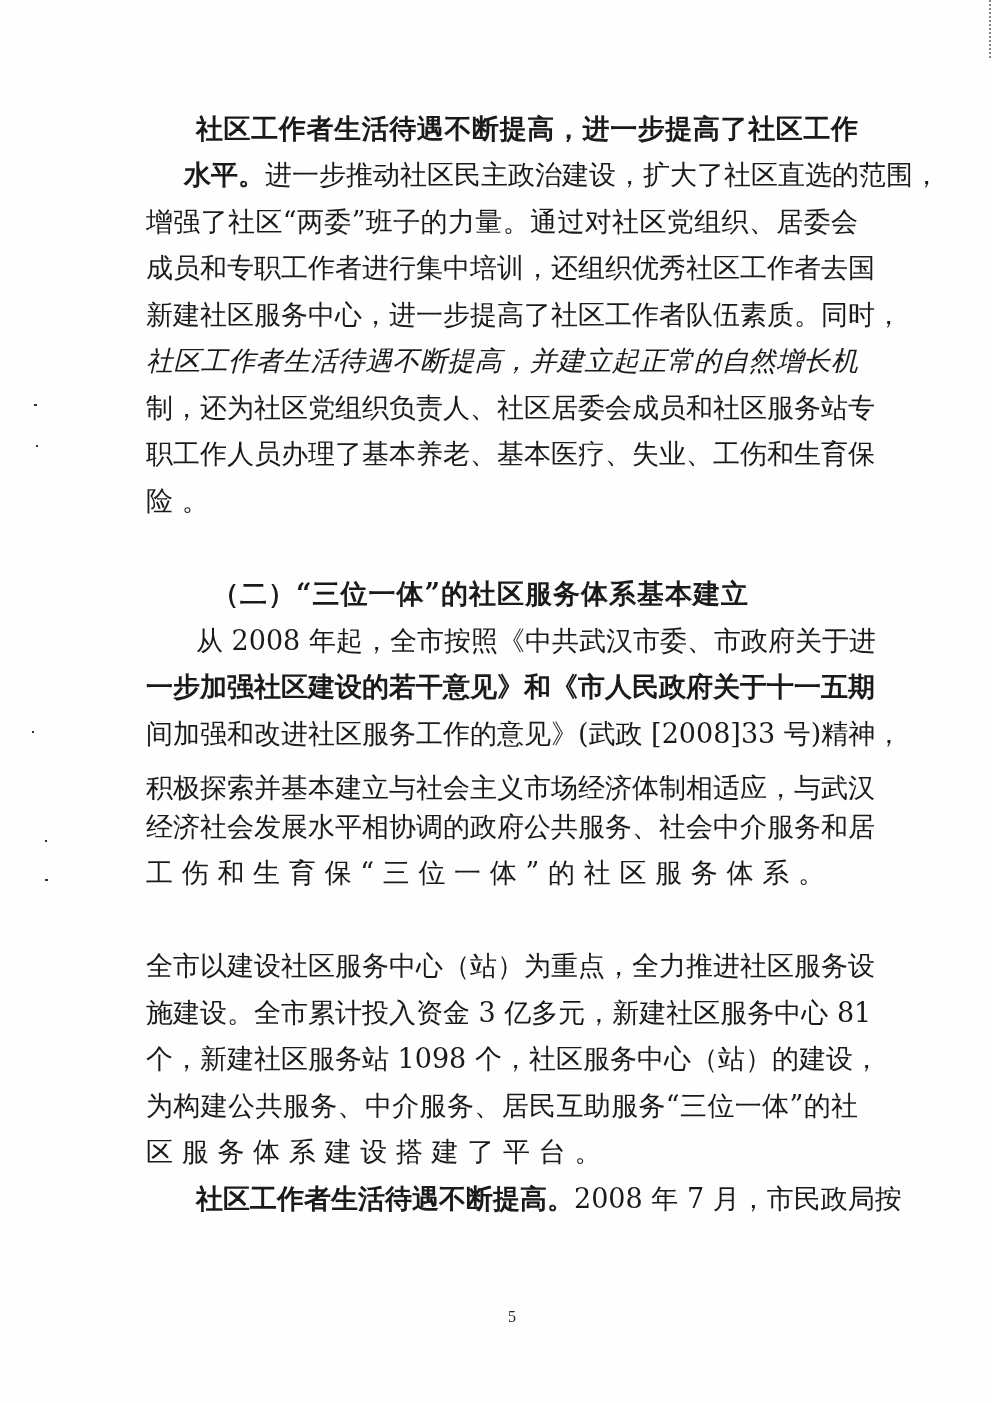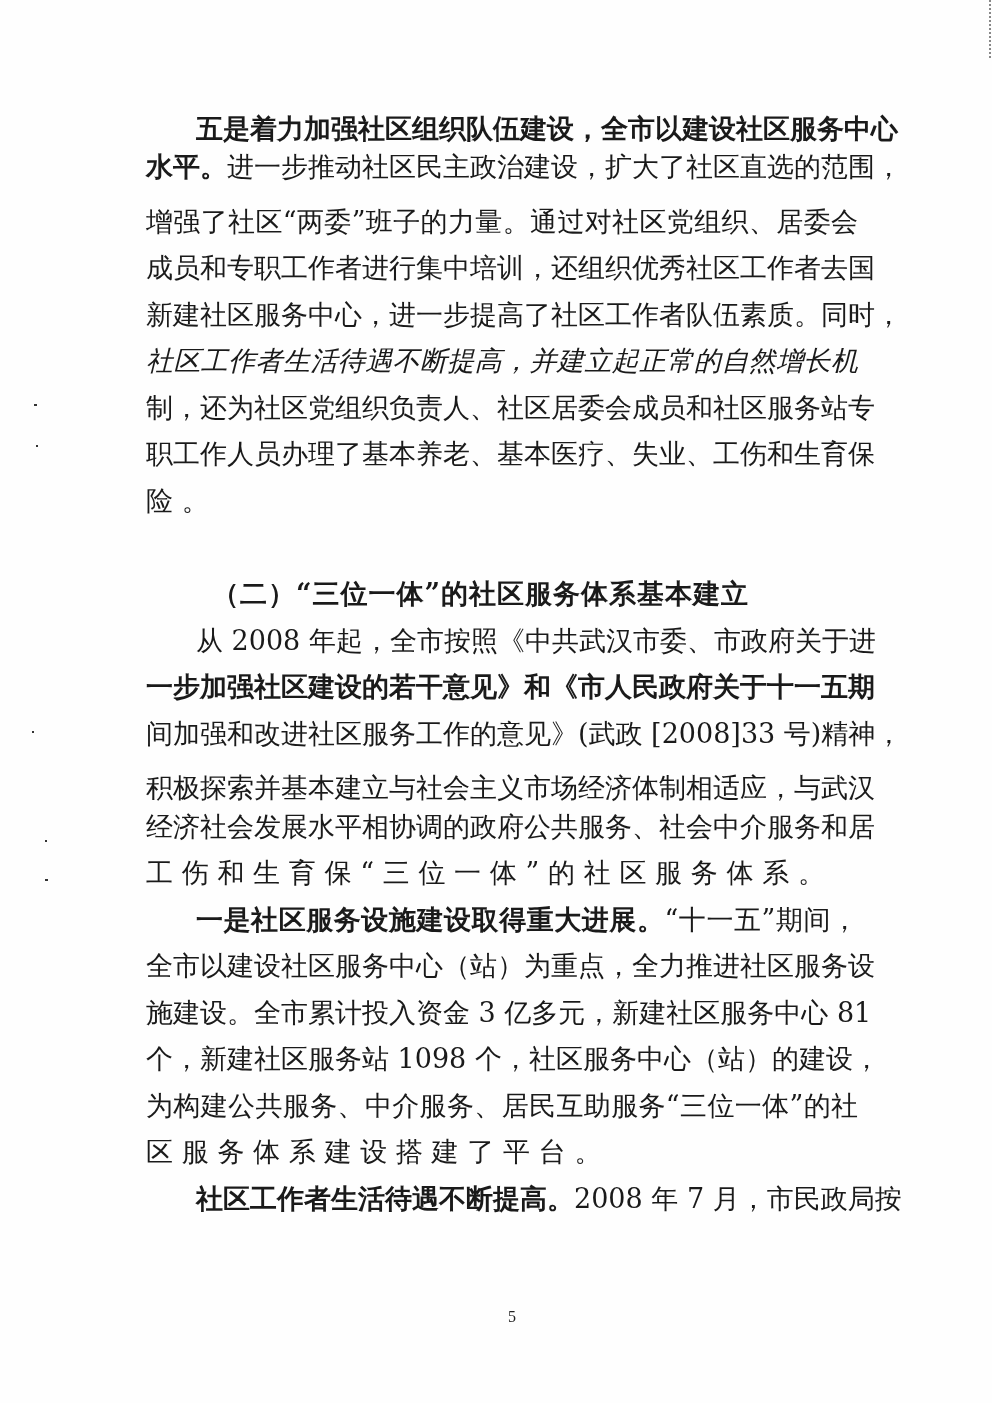--- a/index.html
+++ b/index.html
@@ -66,23 +66,23 @@
 <div class="page">
 
   <div class="edge-artifact"></div>
   <div class="speck" style="left:34px;top:404px;width:3px;height:2px;"></div>
   <div class="speck" style="left:36px;top:445px;width:2px;height:2px;"></div>
   <div class="speck" style="left:32px;top:731px;width:2px;height:2px;"></div>
   <div class="speck" style="left:45px;top:840px;width:2px;height:2px;"></div>
   <div class="speck" style="left:45px;top:879px;width:3px;height:2px;"></div>
 
   <div class="line indent" style="top:112px;">
-    <span class="b">五是着力加强社区组织队伍建设，全市以建设社区服务中心</span>
+    <span class="b">社区工作者生活待遇不断提高，进一步提高了社区工作</span>
   </div>
-  <div class="line" style="top:150px;">
+  <div class="line" style="top:158px;margin-left:38px;">
     <span class="b">水平。</span><span>进一步推动社区民主政治建设，扩大了社区直选的范围，</span>
   </div>
   <div class="line" style="top:205px;">
     <span>增强了社区“两委”班子的力量。通过对社区党组织、居委会</span>
   </div>
   <div class="line" style="top:251px;">
     <span>成员和专职工作者进行集中培训，还组织优秀社区工作者去国</span>
   </div>
   <div class="line" style="top:298px;">
     <span>新建社区服务中心，进一步提高了社区工作者队伍素质。同时，</span>
@@ -116,23 +116,20 @@
   <div class="line" style="top:763px;margin-top:8px;">
     <span>积极探索并基本建立与社会主义市场经济体制相适应，与武汉</span>
   </div>
   <div class="line" style="top:810px;">
     <span>经济社会发展水平相协调的政府公共服务、社会中介服务和居</span>
   </div>
   <div class="line last" style="top:856px;">
     <span>工伤和生育保“三位一体”的社区服务体系。</span>
   </div>
 
-  <div class="line indent" style="top:903px;">
-    <span class="b">一是社区服务设施建设取得重大进展。</span><span>“十一五”期间，</span>
-  </div>
   <div class="line" style="top:949px;">
     <span>全市以建设社区服务中心（站）为重点，全力推进社区服务设</span>
   </div>
   <div class="line" style="top:996px;">
     <span>施建设。全市累计投入资金 3 亿多元，新建社区服务中心 81</span>
   </div>
   <div class="line" style="top:1042px;">
     <span>个，新建社区服务站 1098 个，社区服务中心（站）的建设，</span>
   </div>
   <div class="line" style="top:1089px;">

